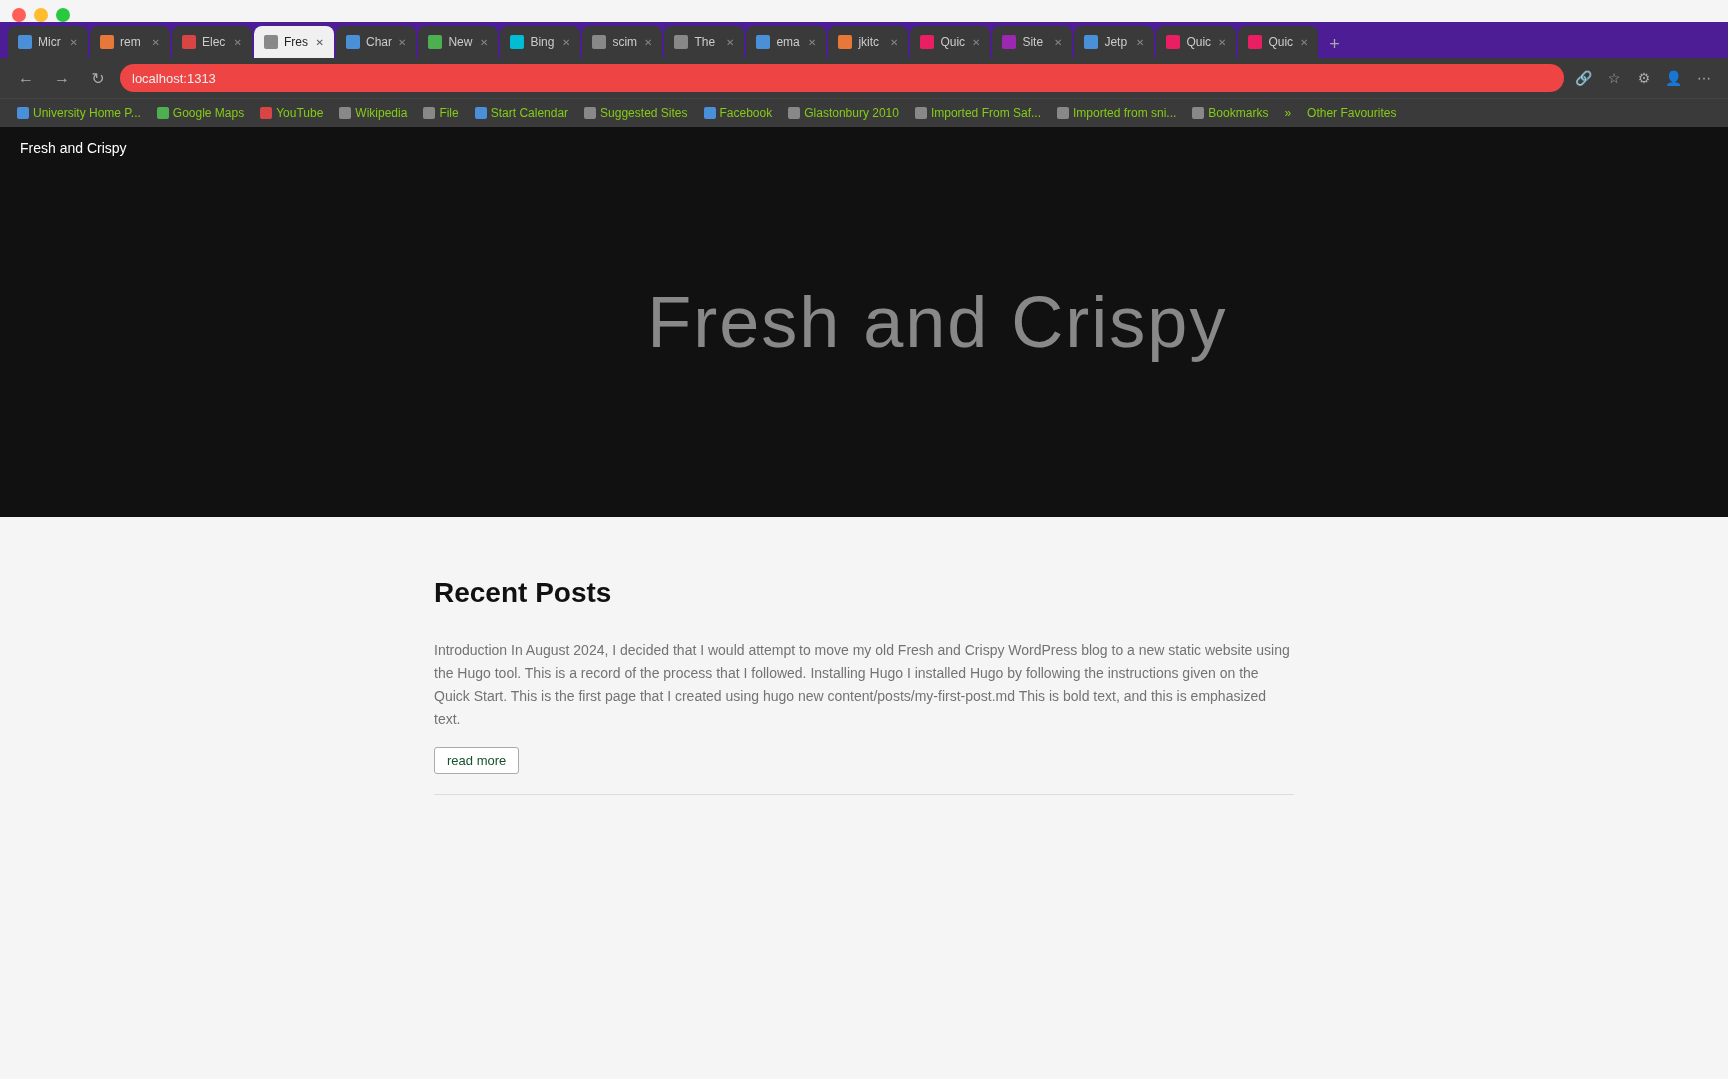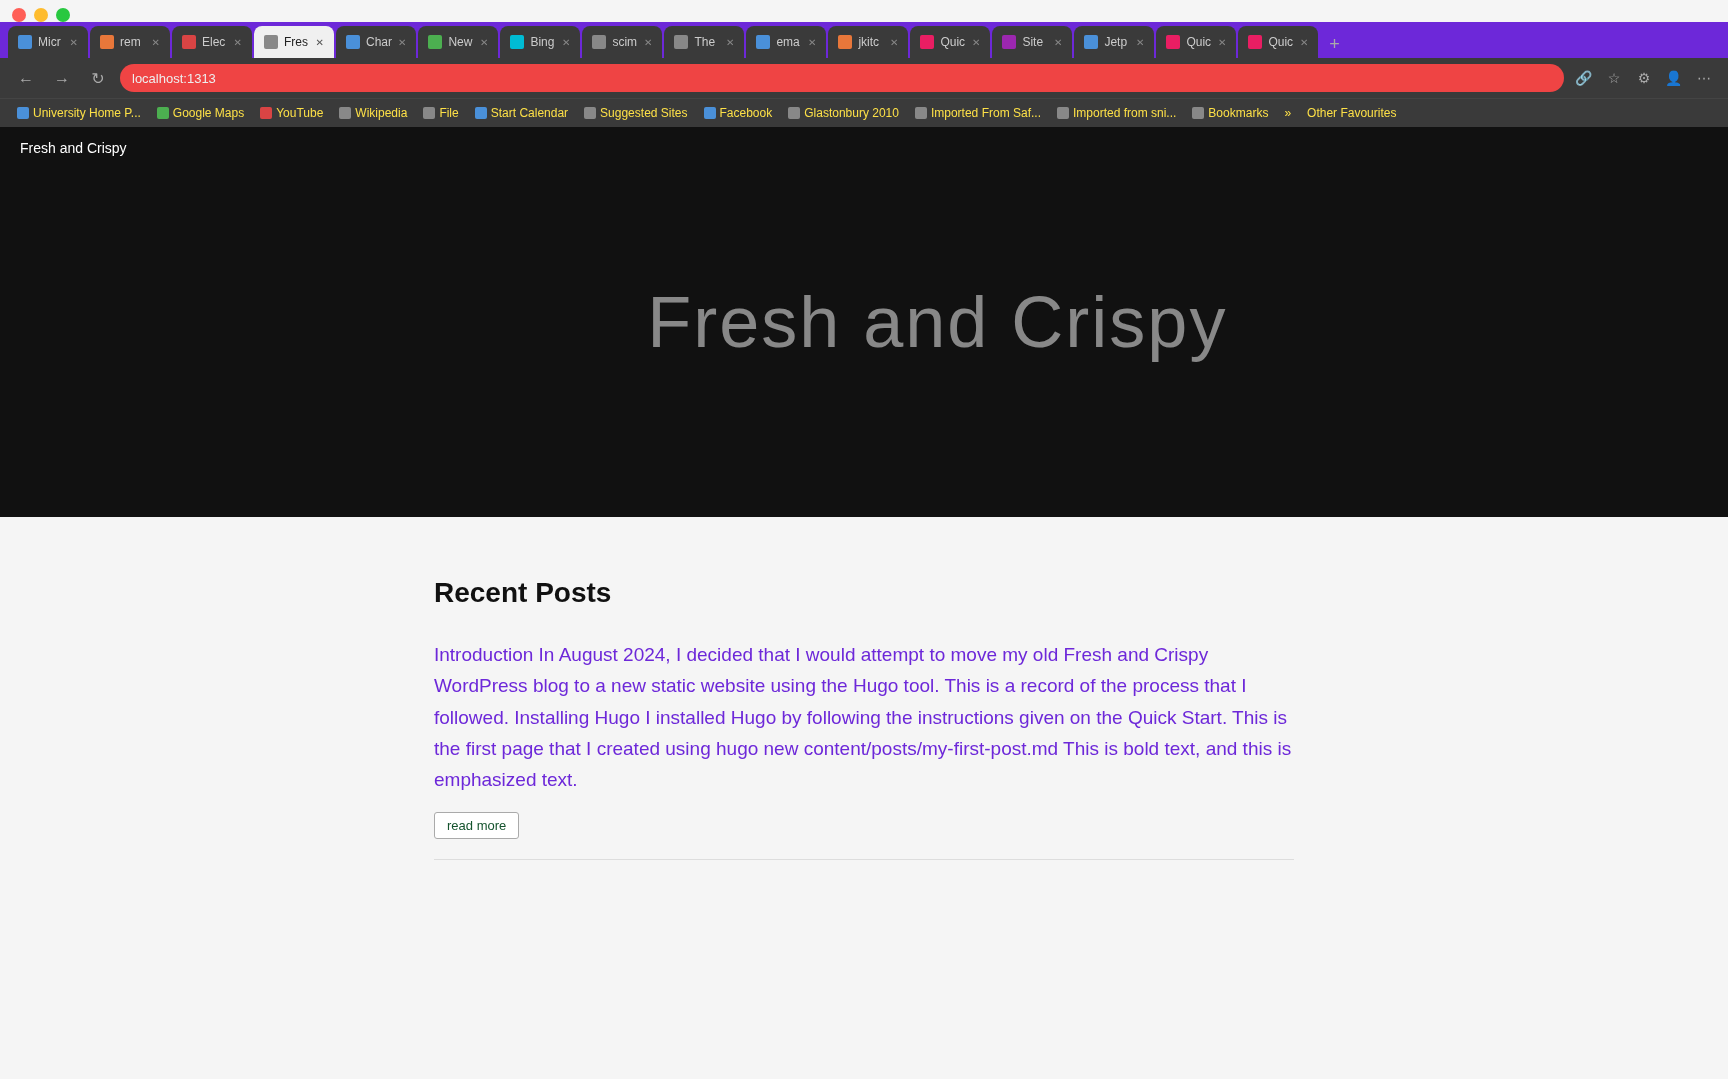--- a/index.html
+++ b/index.html
@@ -6,57 +6,57 @@
     body { font-family: -apple-system, BlinkMacSystemFont, 'Segoe UI', sans-serif; background: #f5f5f5; width: 1728px; }
 
     
     .traffic-lights { display: flex; align-items: center; gap: 8px; padding: 8px 12px 0; }
     .traffic-light { width: 14px; height: 14px; border-radius: 50%; }
     .tl-red { background: #ff5f57; }
     .tl-yellow { background: #febc2e; }
     .tl-green { background: #28c840; }
 
     
-    .tab-bar { display: flex; align-items: flex-end; padding: 4px 0 0 8px; background: #6d28d9; overflow: hidden; gap: 2px; }
+    .tab-bar { display: flex; align-items: flex-end; padding: 4px 0 0 8px; background: #4c1d95; overflow: hidden; gap: 2px; }
     .tab { display: flex; align-items: center; height: 32px; padding: 0 10px; border-radius: 8px 8px 0 0; font-size: 12px; color: #ccc; background: #3a3a3a; min-width: 80px; max-width: 160px; gap: 6px; position: relative; cursor: pointer; }
     .tab.active { background: #f0f0f0; color: #222; }
     .tab .tab-favicon { width: 14px; height: 14px; border-radius: 2px; flex-shrink: 0; }
     .tab .tab-title { overflow: hidden; white-space: nowrap; text-overflow: ellipsis; flex: 1; font-size: 12px; }
     .tab .tab-close { font-size: 10px; color: #888; cursor: pointer; flex-shrink: 0; }
     .tab.active .tab-close { color: #555; }
     .tab-add { width: 28px; height: 28px; display: flex; align-items: center; justify-content: center; color: #aaa; font-size: 18px; cursor: pointer; }
 
     
     .toolbar { display: flex; align-items: center; gap: 8px; padding: 6px 12px; background: #3a3a3a; }
     .nav-btn { width: 28px; height: 28px; display: flex; align-items: center; justify-content: center; color: #aaa; font-size: 16px; cursor: pointer; border-radius: 4px; }
     .address-bar { flex: 1; height: 28px; background: #ef4444; border-radius: 14px; display: flex; align-items: center; padding: 0 12px; color: #eee; font-size: 13px; }
     .toolbar-actions { display: flex; gap: 6px; }
     .toolbar-icon { width: 24px; height: 24px; display: flex; align-items: center; justify-content: center; color: #aaa; font-size: 14px; cursor: pointer; }
 
     
     .bookmarks-bar { display: flex; align-items: center; gap: 2px; padding: 4px 10px; background: #3a3a3a; border-top: 1px solid #444; overflow: hidden; }
-    .bookmark { display: flex; align-items: center; gap: 4px; padding: 3px 7px; border-radius: 4px; color: #fde047; font-size: 12px; cursor: pointer; white-space: nowrap; }
+    .bookmark { display: flex; align-items: center; gap: 4px; padding: 3px 7px; border-radius: 4px; color: #84cc16; font-size: 12px; cursor: pointer; white-space: nowrap; }
     .bookmark-favicon { width: 12px; height: 12px; border-radius: 2px; }
 
     
     .page-content { background: #f5f5f5; min-height: 700px; }
 
     
     .site-header { background: #111; height: 390px; display: flex; flex-direction: row; }
     .site-header-top { padding: 12px 20px; }
     .site-title-small { color: #fff; font-size: 14px; font-weight: 400; }
     .site-header-center { flex: 1; display: flex; align-items: center; justify-content: center; }
     .site-title-large { color: rgba(255,255,255,0.5); font-size: 72px; font-weight: 300; letter-spacing: 2px; }
 
     
     .main-content { max-width: 900px; margin: 0 auto; padding: 60px 20px 80px; }
     .recent-posts-heading { font-size: 28px; font-weight: 700; color: #111; margin-bottom: 30px; }
     .post-item { margin-bottom: 30px; }
     .post-title { font-size: 22px; font-weight: 400; color: #222; margin-bottom: 14px; }
-    .post-excerpt { font-size: 19px; color: #6d28d9; line-height: 1.65; margin-bottom: 16px; }
+    .post-excerpt { font-size: 14px; color: #737373; line-height: 1.65; margin-bottom: 16px; }
     .read-more-btn { display: inline-block; padding: 5px 12px; border: 1px solid #aaa; border-radius: 3px; font-size: 13px; color: #14532d; background: #fff; cursor: pointer; text-decoration: none; }
     .post-divider { border: none; border-top: 1px solid #ddd; margin-top: 20px; }
 
     
     .fav-blue { background: #4a90d9; }
     .fav-orange { background: #e8773a; }
     .fav-red { background: #d94444; }
     .fav-green { background: #4caf50; }
     .fav-cyan { background: #00bcd4; }
     .fav-purple { background: #9c27b0; }

